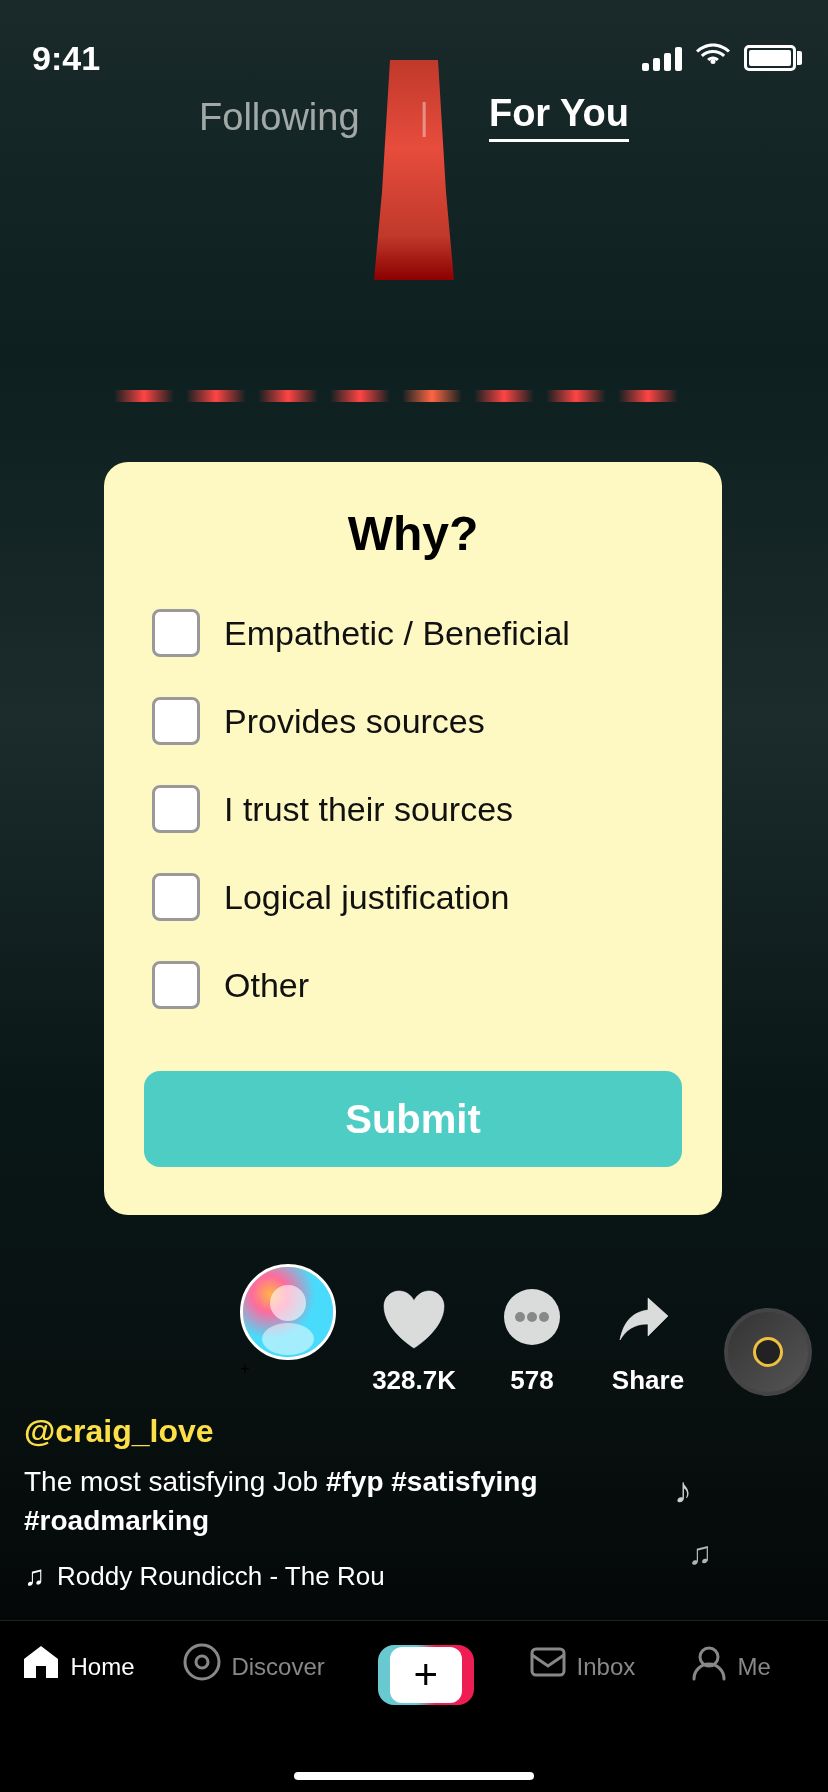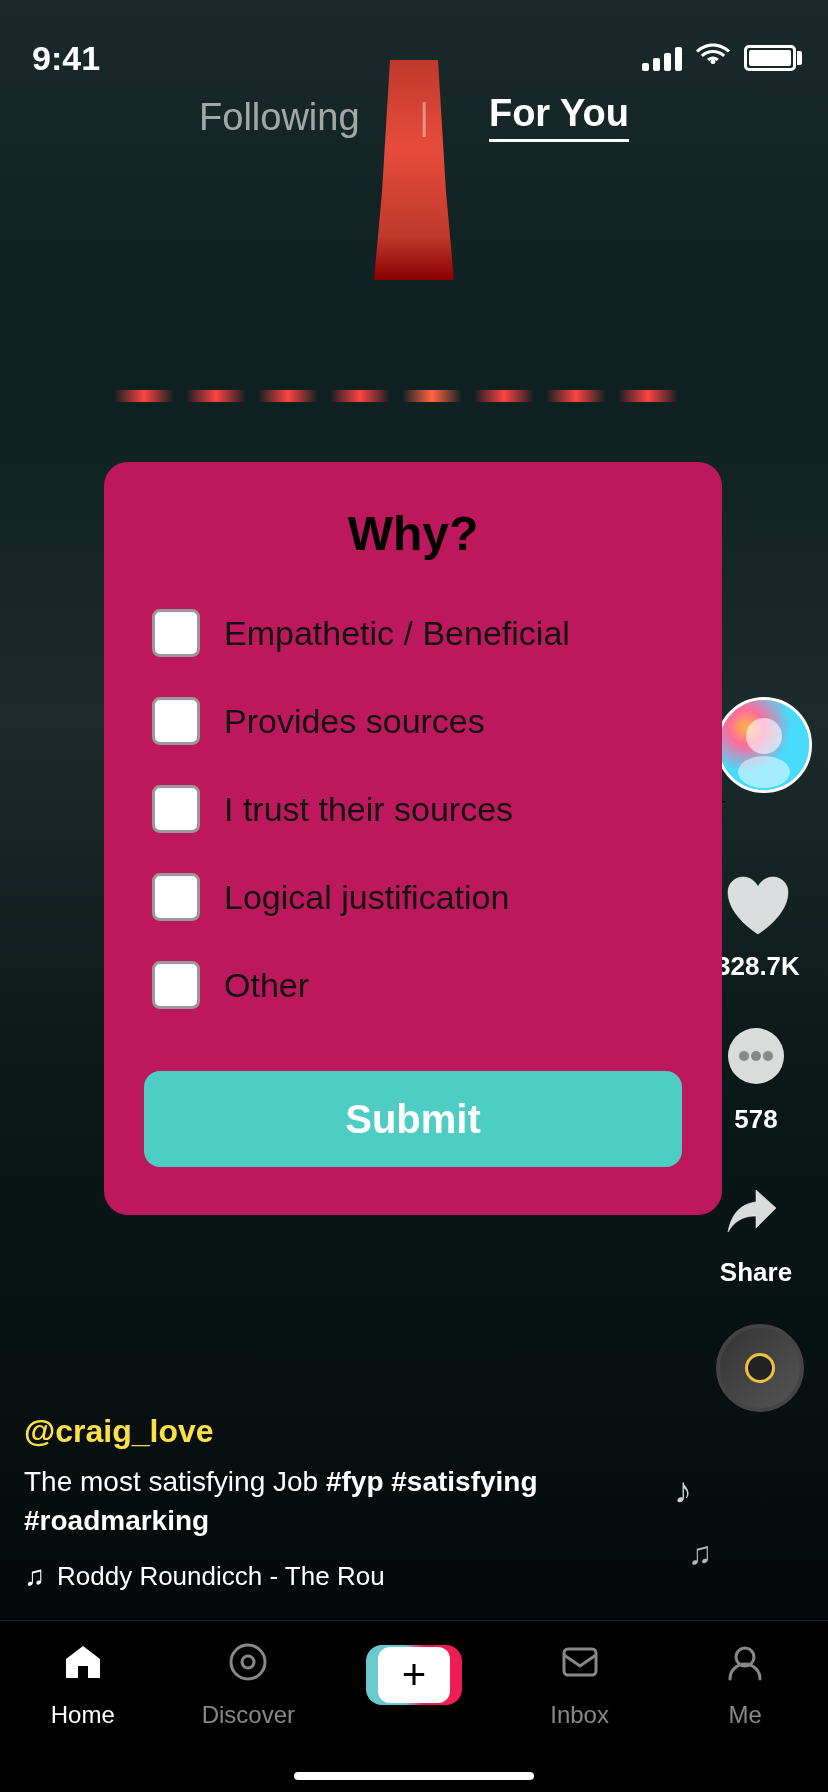--- a/index.html
+++ b/index.html
@@ -162,25 +162,25 @@
 
     .nav-divider {
       color: rgba(255,255,255,0.4);
       font-size: 36px;
     }
 
     
     .right-sidebar {
       position: absolute;
       right: 16px;
-      bottom: 380px;
+      bottom: 396px;
       z-index: 20;
       display: flex;
-      flex-direction: column;
-      align-items: flex-start;
+      flex-direction: row;
+      align-items: flex-end;
       gap: 36px;
     }
 
     .sidebar-avatar {
       width: 96px;
       height: 96px;
       border-radius: 50%;
       background: linear-gradient(135deg, #ff6b6b, #feca57, #48dbfb, #ff9ff3);
       position: relative;
       border: 3px solid white;
@@ -291,21 +291,21 @@
       display: flex;
       align-items: flex-start;
       justify-content: space-around;
       padding-top: 20px;
       z-index: 30;
       border-top: 1px solid #222;
     }
 
     .nav-tab {
       display: flex;
-      flex-direction: column;
+      flex-direction: row;
       align-items: center;
       gap: 8px;
       cursor: pointer;
       min-width: 120px;
     }
 
     .nav-tab-icon {
       font-size: 42px;
     }
 
@@ -377,21 +377,21 @@
       border-radius: 4px;
       z-index: 31;
     }
 
     
     .why-modal {
       position: absolute;
       top: 462px;
       left: 104px;
       width: 618px;
-      background: #be185d;
+      background: #fef9c3;
       border-radius: 24px;
       padding: 44px 40px 48px;
       z-index: 26;
     }
 
     .modal-title {
       text-align: center;
       font-size: 48px;
       font-weight: 800;
       color: #000;

